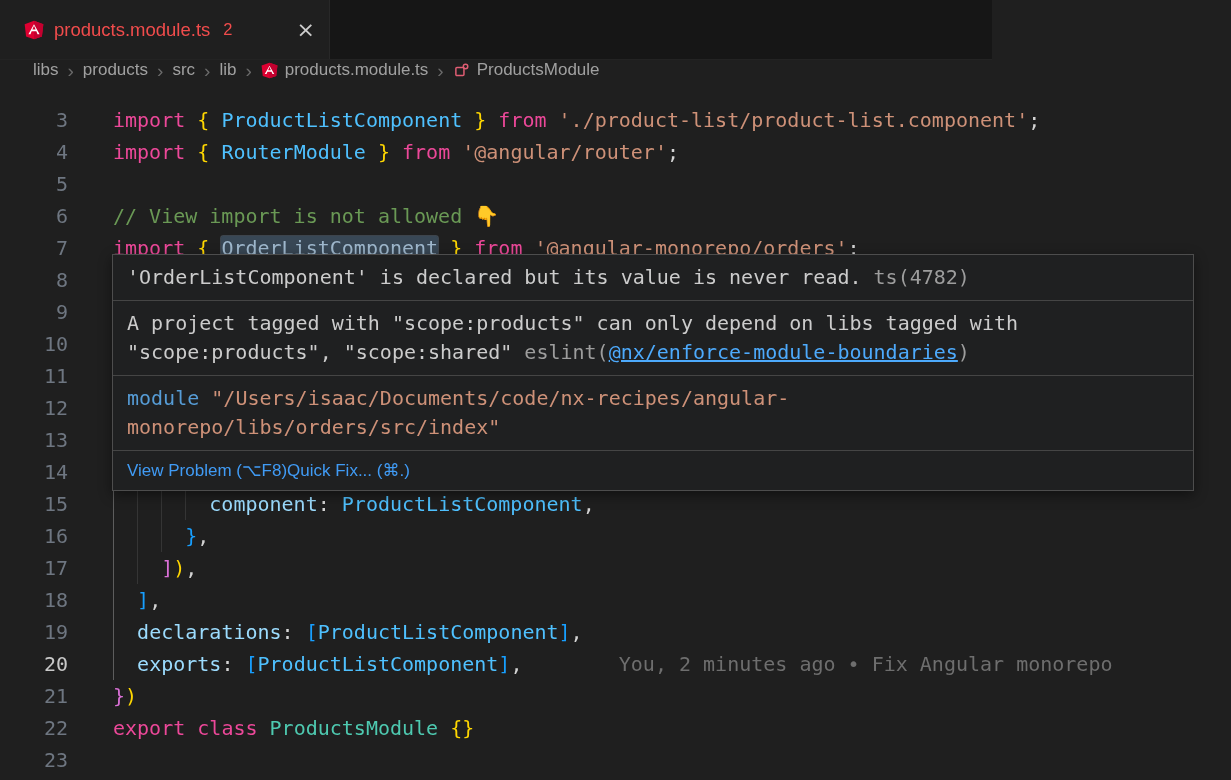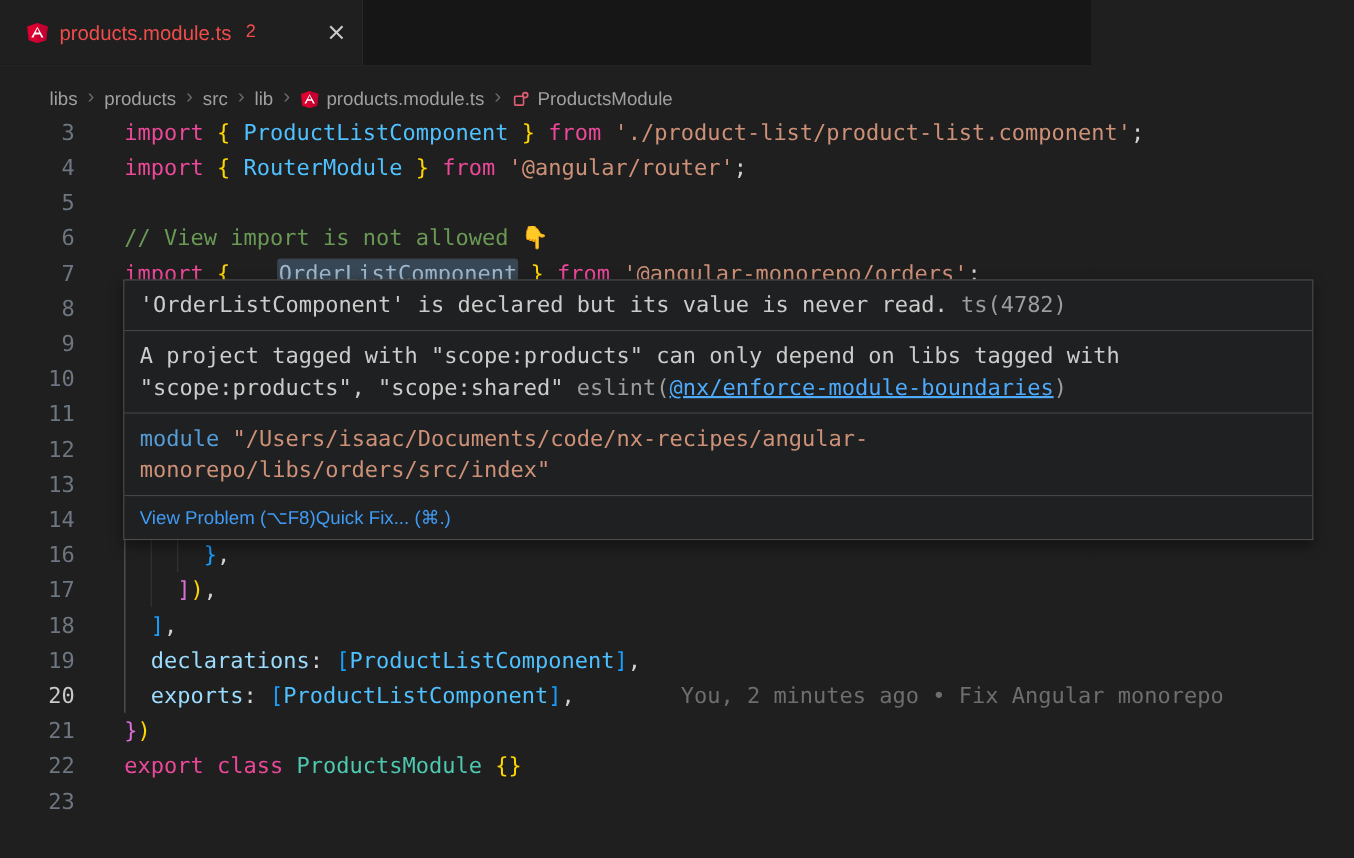--- a/index.html
+++ b/index.html
@@ -8,21 +8,21 @@
 
   
   .tabstrip { height:60px; background:#161616; display:flex; align-items:stretch; border-bottom:1px solid #232323; }
   .tab { width:330px; background:#1f1f1f; display:flex; align-items:center; padding:0 14px 0 24px; gap:10px; border-right:1px solid #282828; cursor:pointer; }
   .tab-icon { display:flex; align-items:center; }
   .tab-title { color:#f14c4c; font:18.5px "Liberation Sans", sans-serif; }
   .tab-badge { color:#f14c4c; font:16.5px "Liberation Sans", sans-serif; margin-left:3px; }
   .tab-close { color:#cccccc; font:22px/22px "DejaVu Sans", sans-serif; margin-left:auto; cursor:pointer; }
 
   
-  .breadcrumb { height:40px; background:#1f1f1f; display:flex; align-items:flex-end; padding-left:45px; gap:9px; font:17px "Liberation Sans", sans-serif; color:#a0a0a0; }
+  .breadcrumb { height:40px; background:#1f1f1f; display:flex; align-items:flex-start; padding-left:33px; gap:9px; font:17px "Liberation Sans", sans-serif; color:#a0a0a0; }
   .crumb { display:flex; align-items:center; gap:7px; cursor:pointer; white-space:nowrap; }
   .crumb-sep { color:#6a6a6a; font-size:19px; }
 
   
   .editor { position:relative; padding-top:4px; height:680px; }
   .code-line { height:32px; display:flex; font:20px/32px "DejaVu Sans Mono", monospace; }
   .ln { flex:0 0 68px; width:68px; text-align:right; color:#6e7681; user-select:none; cursor:pointer; }
   .ln.current { color:#c9c9c9; }
   .lc { margin-left:45px; position:relative; white-space:pre; cursor:text; }
   .guide { position:absolute; top:0; bottom:0; width:1px; background:rgba(255,255,255,.10); }
@@ -32,21 +32,21 @@
   .tok-kw { color:#ec4899;text-align:right; }
   .tok-d  { color:#d4d4d4; }
   .tok-ty { color:#4fc1ff; }
   .tok-cl { color:#4ec9b0; }
   .tok-pr { color:#9cdcfe; }
   .tok-st { color:#ce9178; }
   .tok-cm { color:#6a9955; }
   .tok-b1 { color:#ffd700; }
   .tok-b2 { color:#da70d6; }
   .tok-b3 { color:#179fff; }
-  .tok-un { color:#9fb8cd; background:rgba(84,114,145,.48); outline:1px solid rgba(150,180,210,.25); border-radius:2px;margin-left:32px; }
+  .tok-un { color:#9fb8cd; background:rgba(84,114,145,.48); outline:1px solid rgba(150,180,210,.25); border-radius:2px; }
   .tok-bl { color:#6e6e6e; }
 
   
   .hover { position:absolute; left:112px; top:154px; width:1082px; background:#1f2021; border:1px solid #4d4d4d; box-shadow:0 4px 12px rgba(0,0,0,.45); z-index:5; }
   .hover-section { padding:8px 14px; border-bottom:1px solid #454545; font:20px/29px "DejaVu Sans Mono", monospace; color:#cccccc; }
   .pt-t  { color:#cccccc; }
   .pt-src{ color:#9d9d9d; }
   .pt-lk { color:#4daafc; text-decoration:underline; cursor:pointer; }
   .pt-mk { color:#569cd6; }
   .pt-st { color:#ce9178; }
@@ -156,20 +156,24 @@
         </div>
         <div class="code-line">
           <span class="ln">13</span>
           <span class="lc"><span></span></span>
         </div>
         <div class="code-line">
           <span class="ln">14</span>
           <span class="lc"><span></span></span>
         </div>
         <div class="code-line">
+          <span class="ln">15</span>
+          <span class="lc"><i class="guide" style="left: 2ch;"></i><i class="guide" style="left: 4ch;"></i><i class="guide" style="left: 6ch;"></i><i class="guide active" style="left: 0px;"></i><span><span class="tok-d">        </span><span class="tok-pr">component</span><span class="tok-d">: </span><span class="tok-ty">ProductListComponent</span><span class="tok-d">,</span></span></span>
+        </div>
+        <div class="code-line">
           <span class="ln">16</span>
           <span class="lc"><i class="guide" style="left: 2ch;"></i><i class="guide" style="left: 4ch;"></i><i class="guide active" style="left: 0px;"></i><span><span class="tok-d">      </span><span class="tok-b3">}</span><span class="tok-d">,</span></span></span>
         </div>
         <div class="code-line">
           <span class="ln">17</span>
           <span class="lc"><i class="guide" style="left: 2ch;"></i><i class="guide active" style="left: 0px;"></i><span><span class="tok-d">    </span><span class="tok-b2">]</span><span class="tok-b1">)</span><span class="tok-d">,</span></span></span>
         </div>
         <div class="code-line">
           <span class="ln">18</span>
           <span class="lc"><i class="guide active" style="left: 0px;"></i><span><span class="tok-d">  </span><span class="tok-b3">]</span><span class="tok-d">,</span></span></span>

